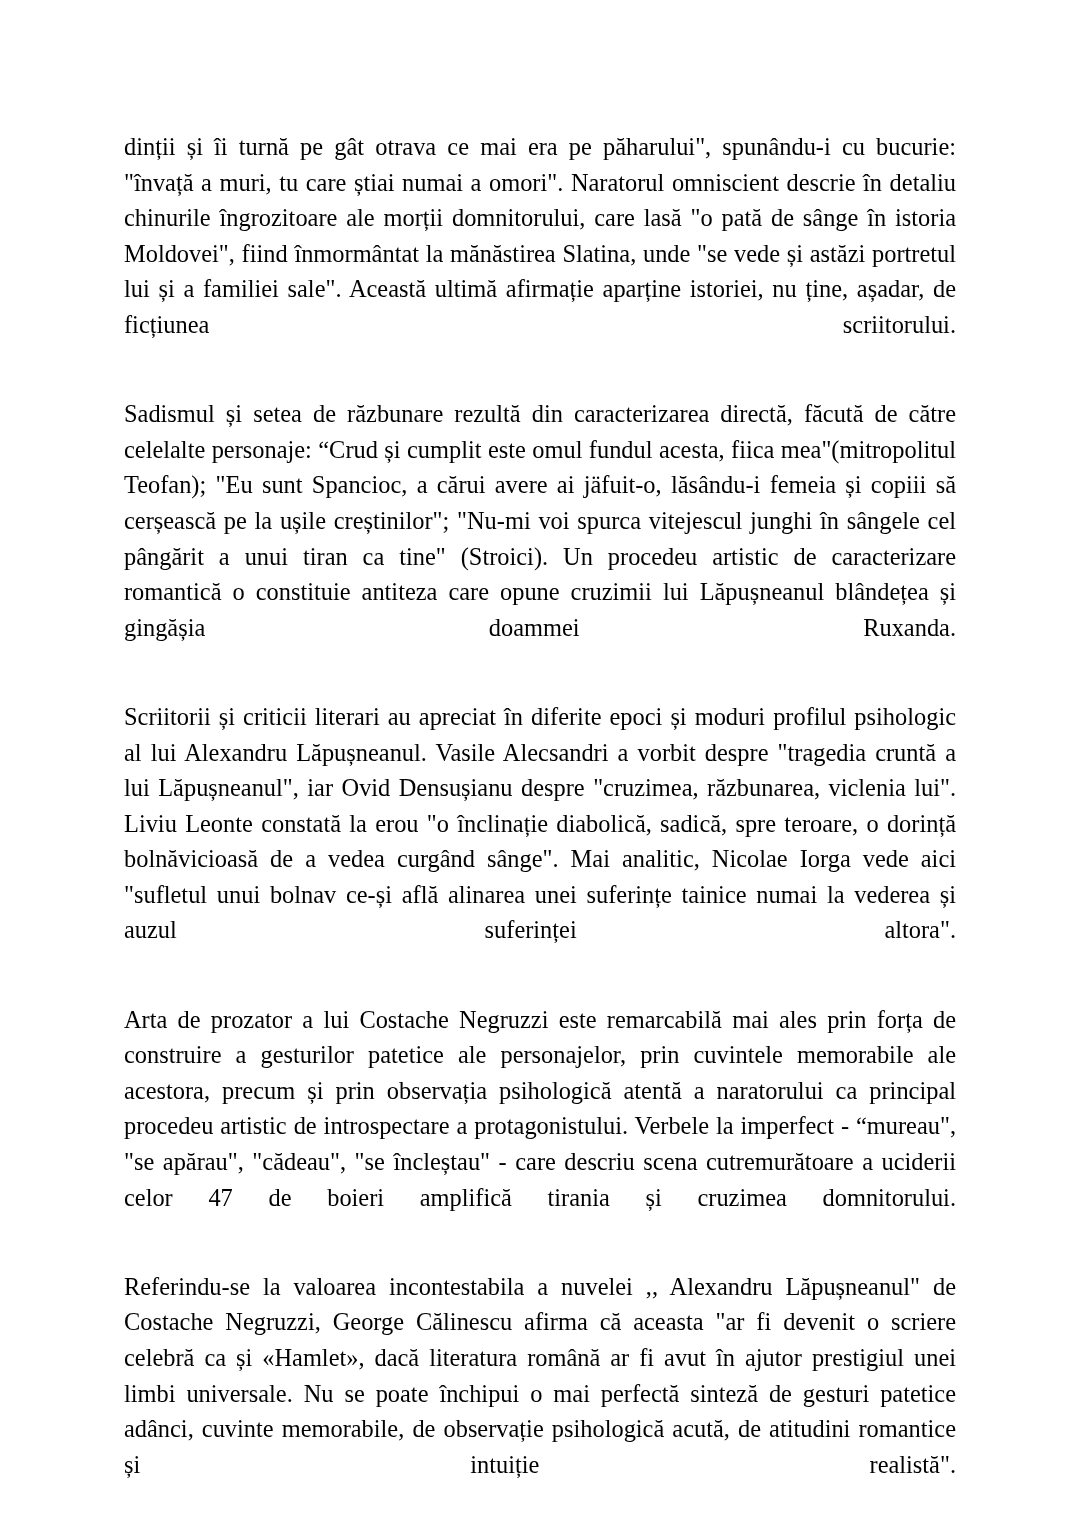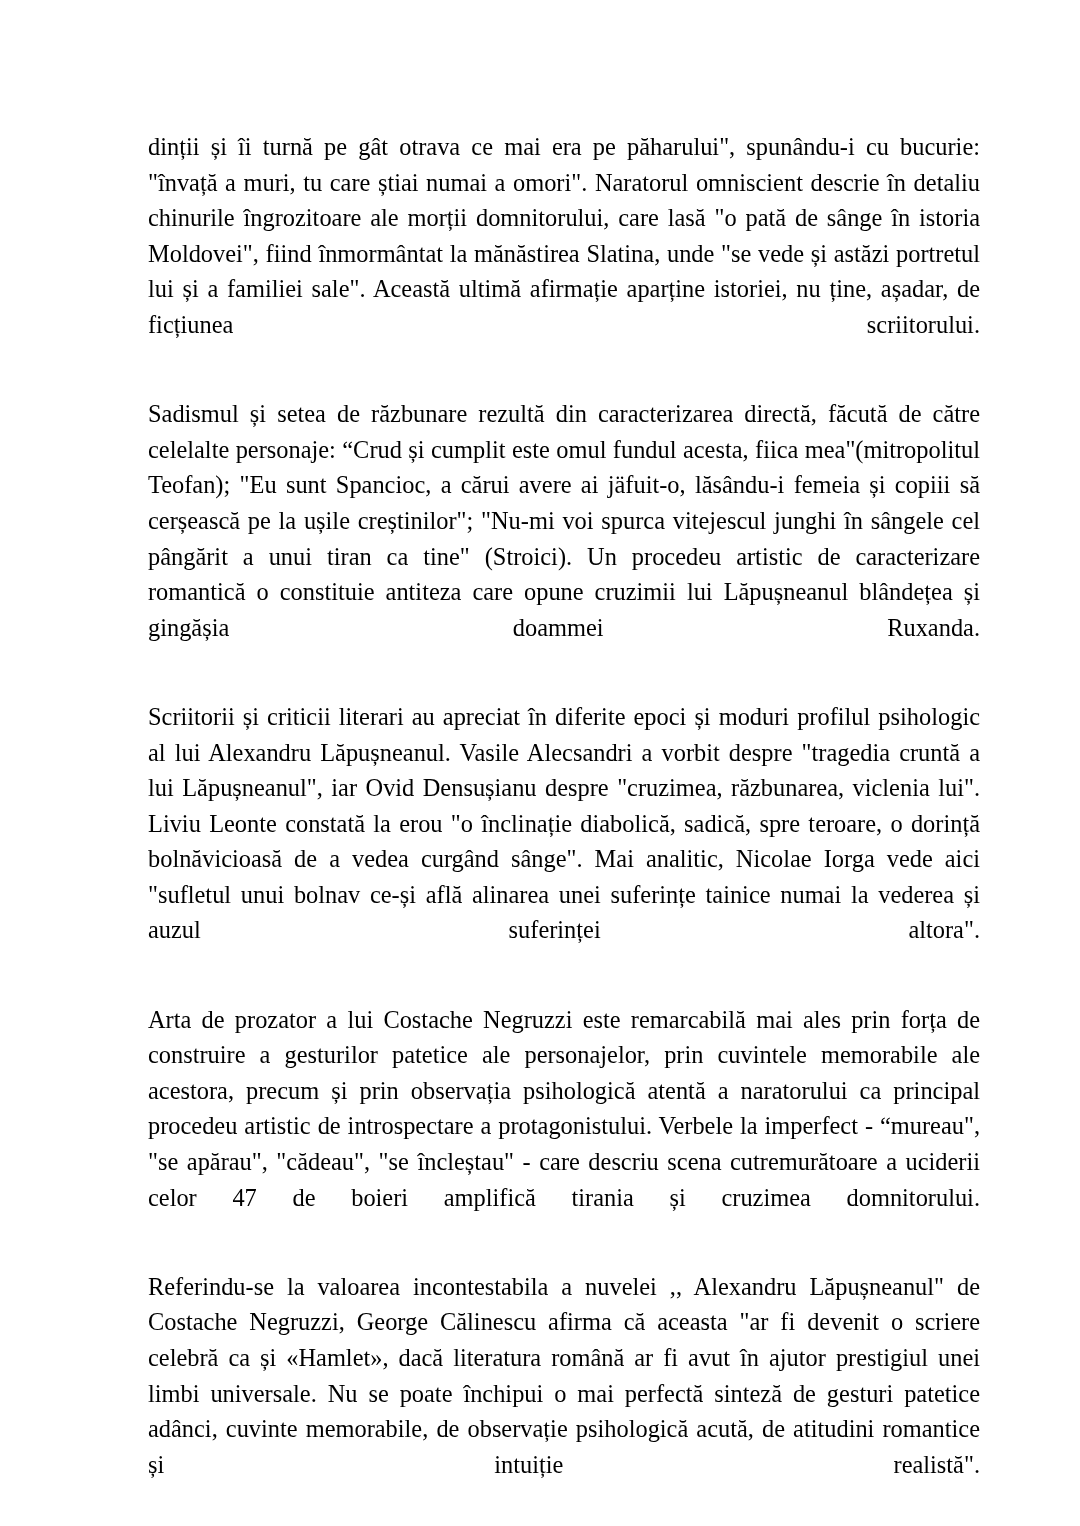--- a/index.html
+++ b/index.html
@@ -24,21 +24,20 @@
     left: 0;
     width: 1080px;
     height: 1526px;
     background: #ffffff;
     box-sizing: border-box;
     padding: 129px 124px 0 124px;
   }
 
   #doc-body {
     width: 832px;
-    margin-left: 24px;
   }
 
   .para {
     font-size: 24.4px;
     line-height: 35.6px;
     text-align: justify;
     text-justify: inter-word;
     margin: 0 0 18px 0;
     word-spacing: 0.01em;
     hyphens: none;

